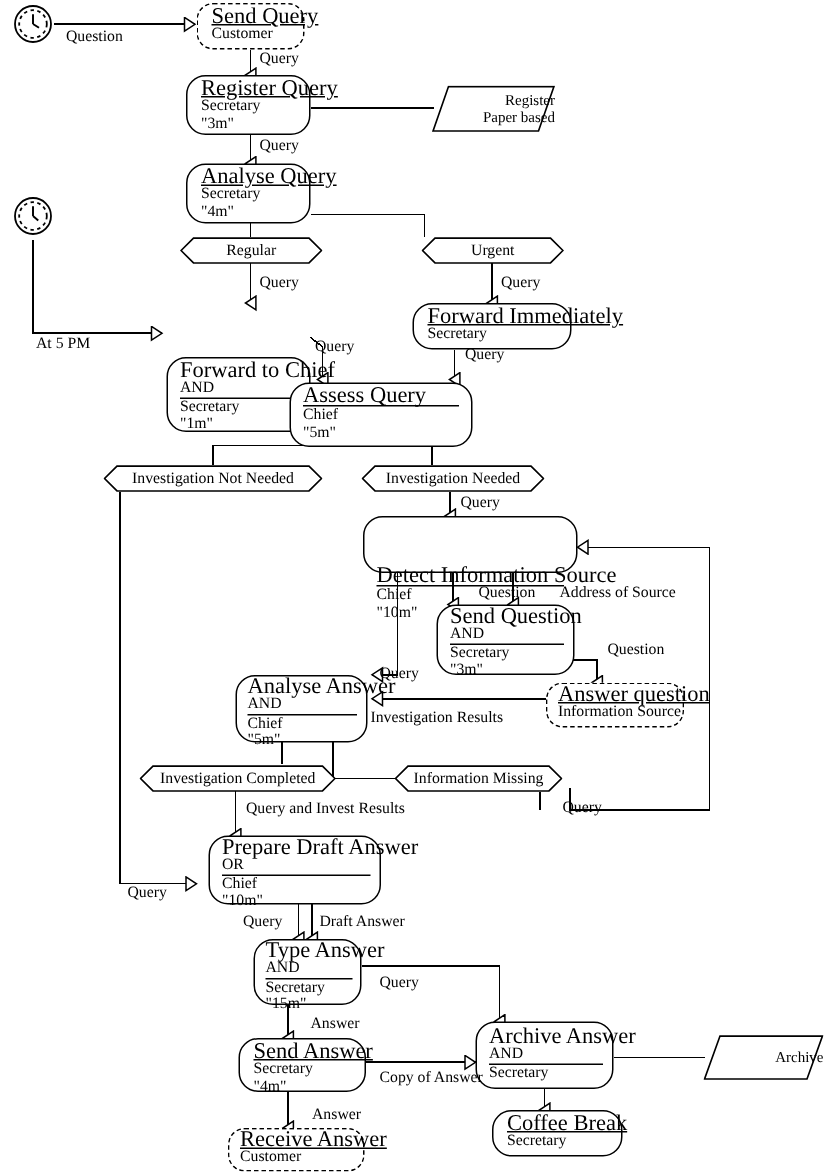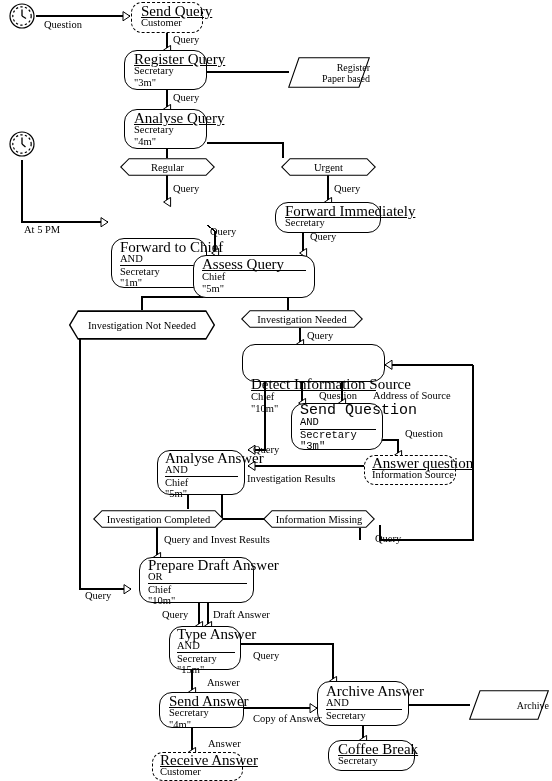--- a/index.html
+++ b/index.html
@@ -192,21 +192,21 @@
 
   <div class="node task" style="left:242px;top:344px;width:143px;height:38px;">
     <div style="padding:1px 8px 0 8px;">
       <div class="tname" style="border-bottom:1.1px solid #000;margin-top:32px;">Detect Information Source</div>
       <div class="trow">Chief</div>
       <div class="trow">"10m"</div>
     </div>
   </div>
 
   <div class="node task" style="left:291px;top:403px;width:92px;height:47px;">
-    <div style="padding:1px 6px 0 8px;font-family:Liberation Mono, monospace;">
+    <div style="padding:1px 6px 0 8px;">
       <div class="tname">Send Question</div>
       <div class="andbar">AND</div>
       <div class="trow">Secretary</div>
       <div class="trow">"3m"</div>
     </div>
   </div>
 
   <div class="node task dashed" style="left:364px;top:455px;width:92px;height:30px;">
     <div style="padding:1px 6px 0 7px;">
       <div class="tname ul">Answer question</div>
@@ -274,21 +274,21 @@
     <div class="lbl">Regular</div>
   </div>
 
   <div class="state" style="left:281px;top:158px;width:95px;height:18px;">
     <svg class="hex" viewBox="0 0 95 18" preserveAspectRatio="none">
       <path d="M9,0.7 L86,0.7 L94.3,9 L86,17.3 L9,17.3 L0.7,9 Z" fill="#fff" stroke="#000" stroke-width="1.1"></path>
     </svg>
     <div class="lbl">Urgent</div>
   </div>
 
-  <div class="state" style="left:69px;top:310px;width:146px;height:30px;text-align:right;">
+  <div class="state" style="left:69px;top:310px;width:146px;height:18px;text-align:right;">
     <svg class="hex" viewBox="0 0 146 18" preserveAspectRatio="none">
       <path d="M9,0.7 L137,0.7 L145.3,9 L137,17.3 L9,17.3 L0.7,9 Z" fill="#fff" stroke="#000" stroke-width="1.1"></path>
     </svg>
     <div class="lbl">Investigation Not Needed</div>
   </div>
 
   <div class="state" style="left:241px;top:310px;width:122px;height:18px;">
     <svg class="hex" viewBox="0 0 122 18" preserveAspectRatio="none">
       <path d="M9,0.7 L113,0.7 L121.3,9 L113,17.3 L9,17.3 L0.7,9 Z" fill="#fff" stroke="#000" stroke-width="1.1"></path>
     </svg>

